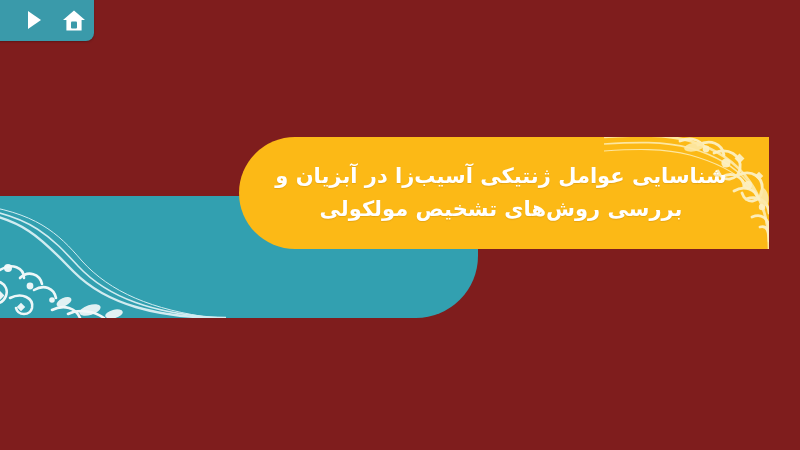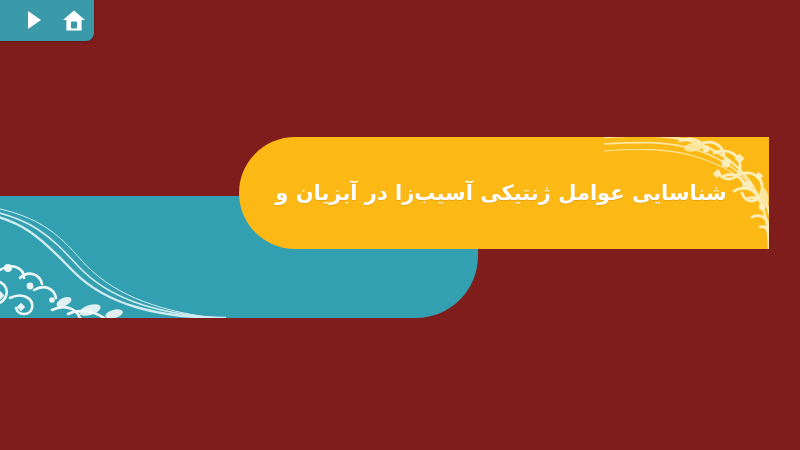--- a/index.html
+++ b/index.html
@@ -210,17 +210,18 @@
         <rect x="120" y="34" width="6" height="6" transform="rotate(45 123 37)"></rect>
       </g>
       <g fill="#fde9a8" opacity="0.9">
         <ellipse cx="100" cy="10" rx="10" ry="4.4" transform="rotate(-10 100 10)"></ellipse>
         <ellipse cx="170" cy="60" rx="4.4" ry="9" transform="rotate(-10 170 60)"></ellipse>
       </g>
     </svg>
 
     <div id="title-text">
       <span class="title-line">شناسایی عوامل ژنتیکی آسیب‌زا در آبزیان و</span>
+      <span class="title-line">بررسی روش‌های تشخیص مولکولی</span>
     </div>
 
   </div>
 
 </div>
 
 </body></html>

